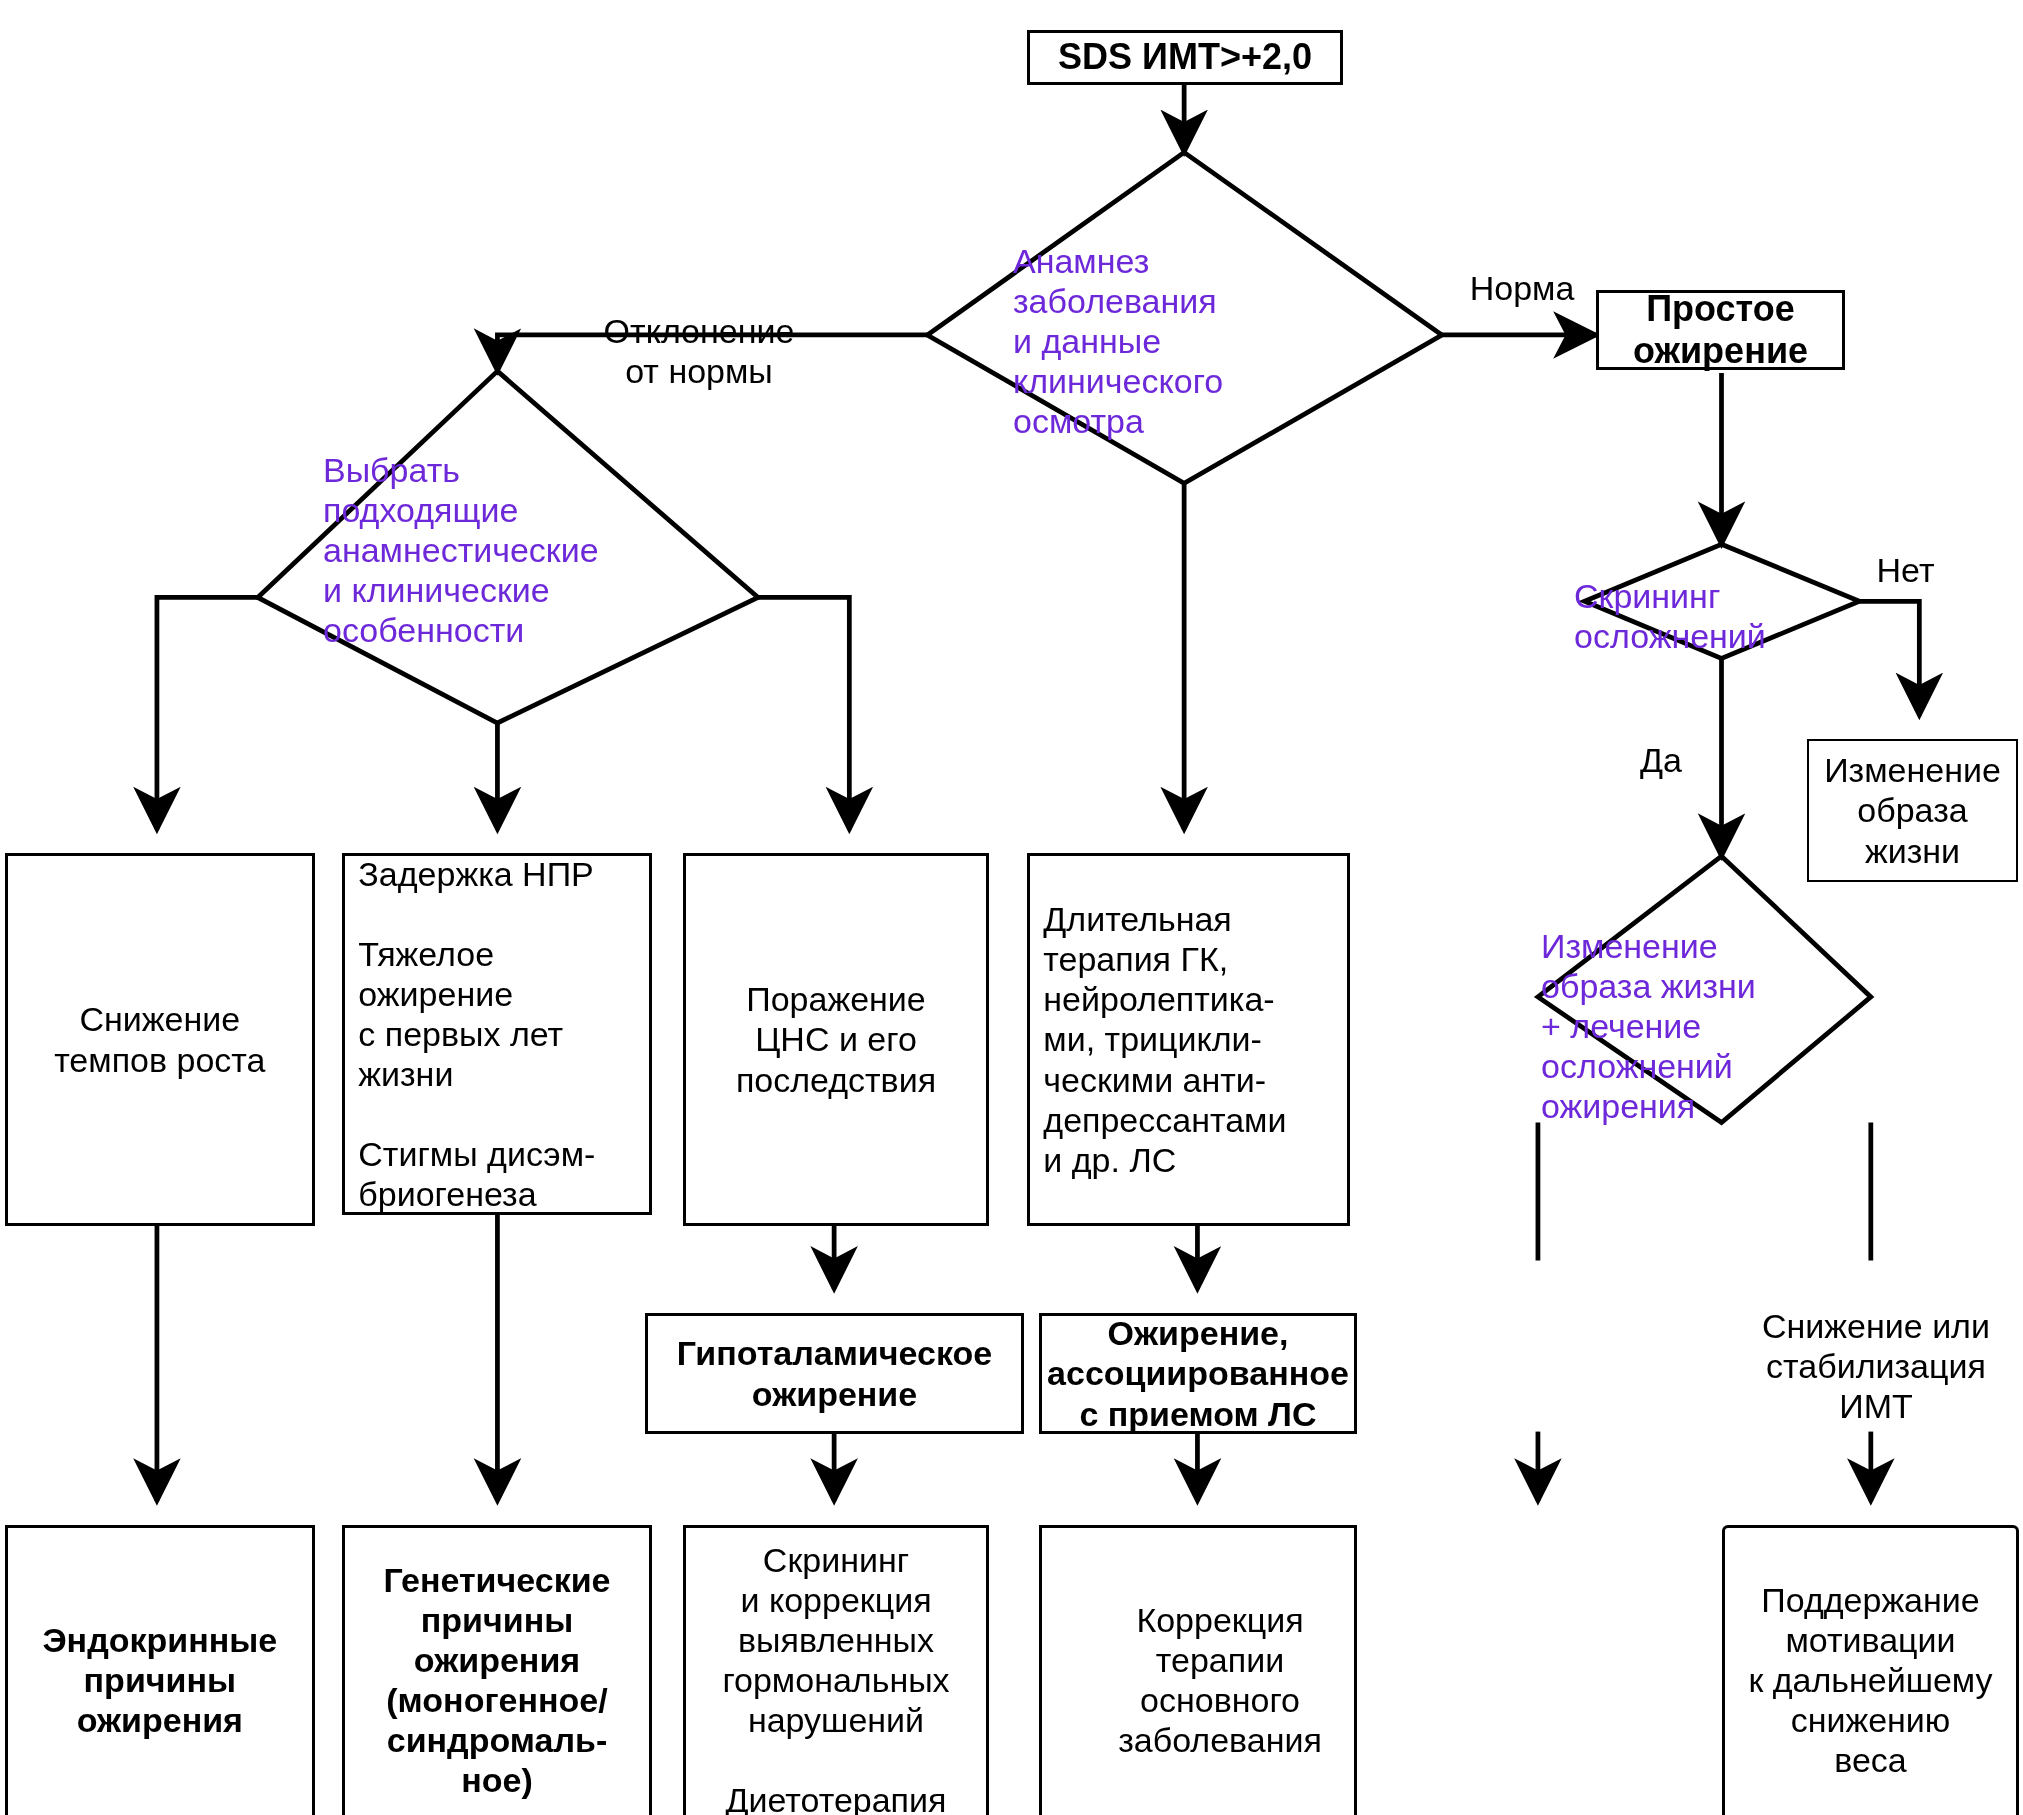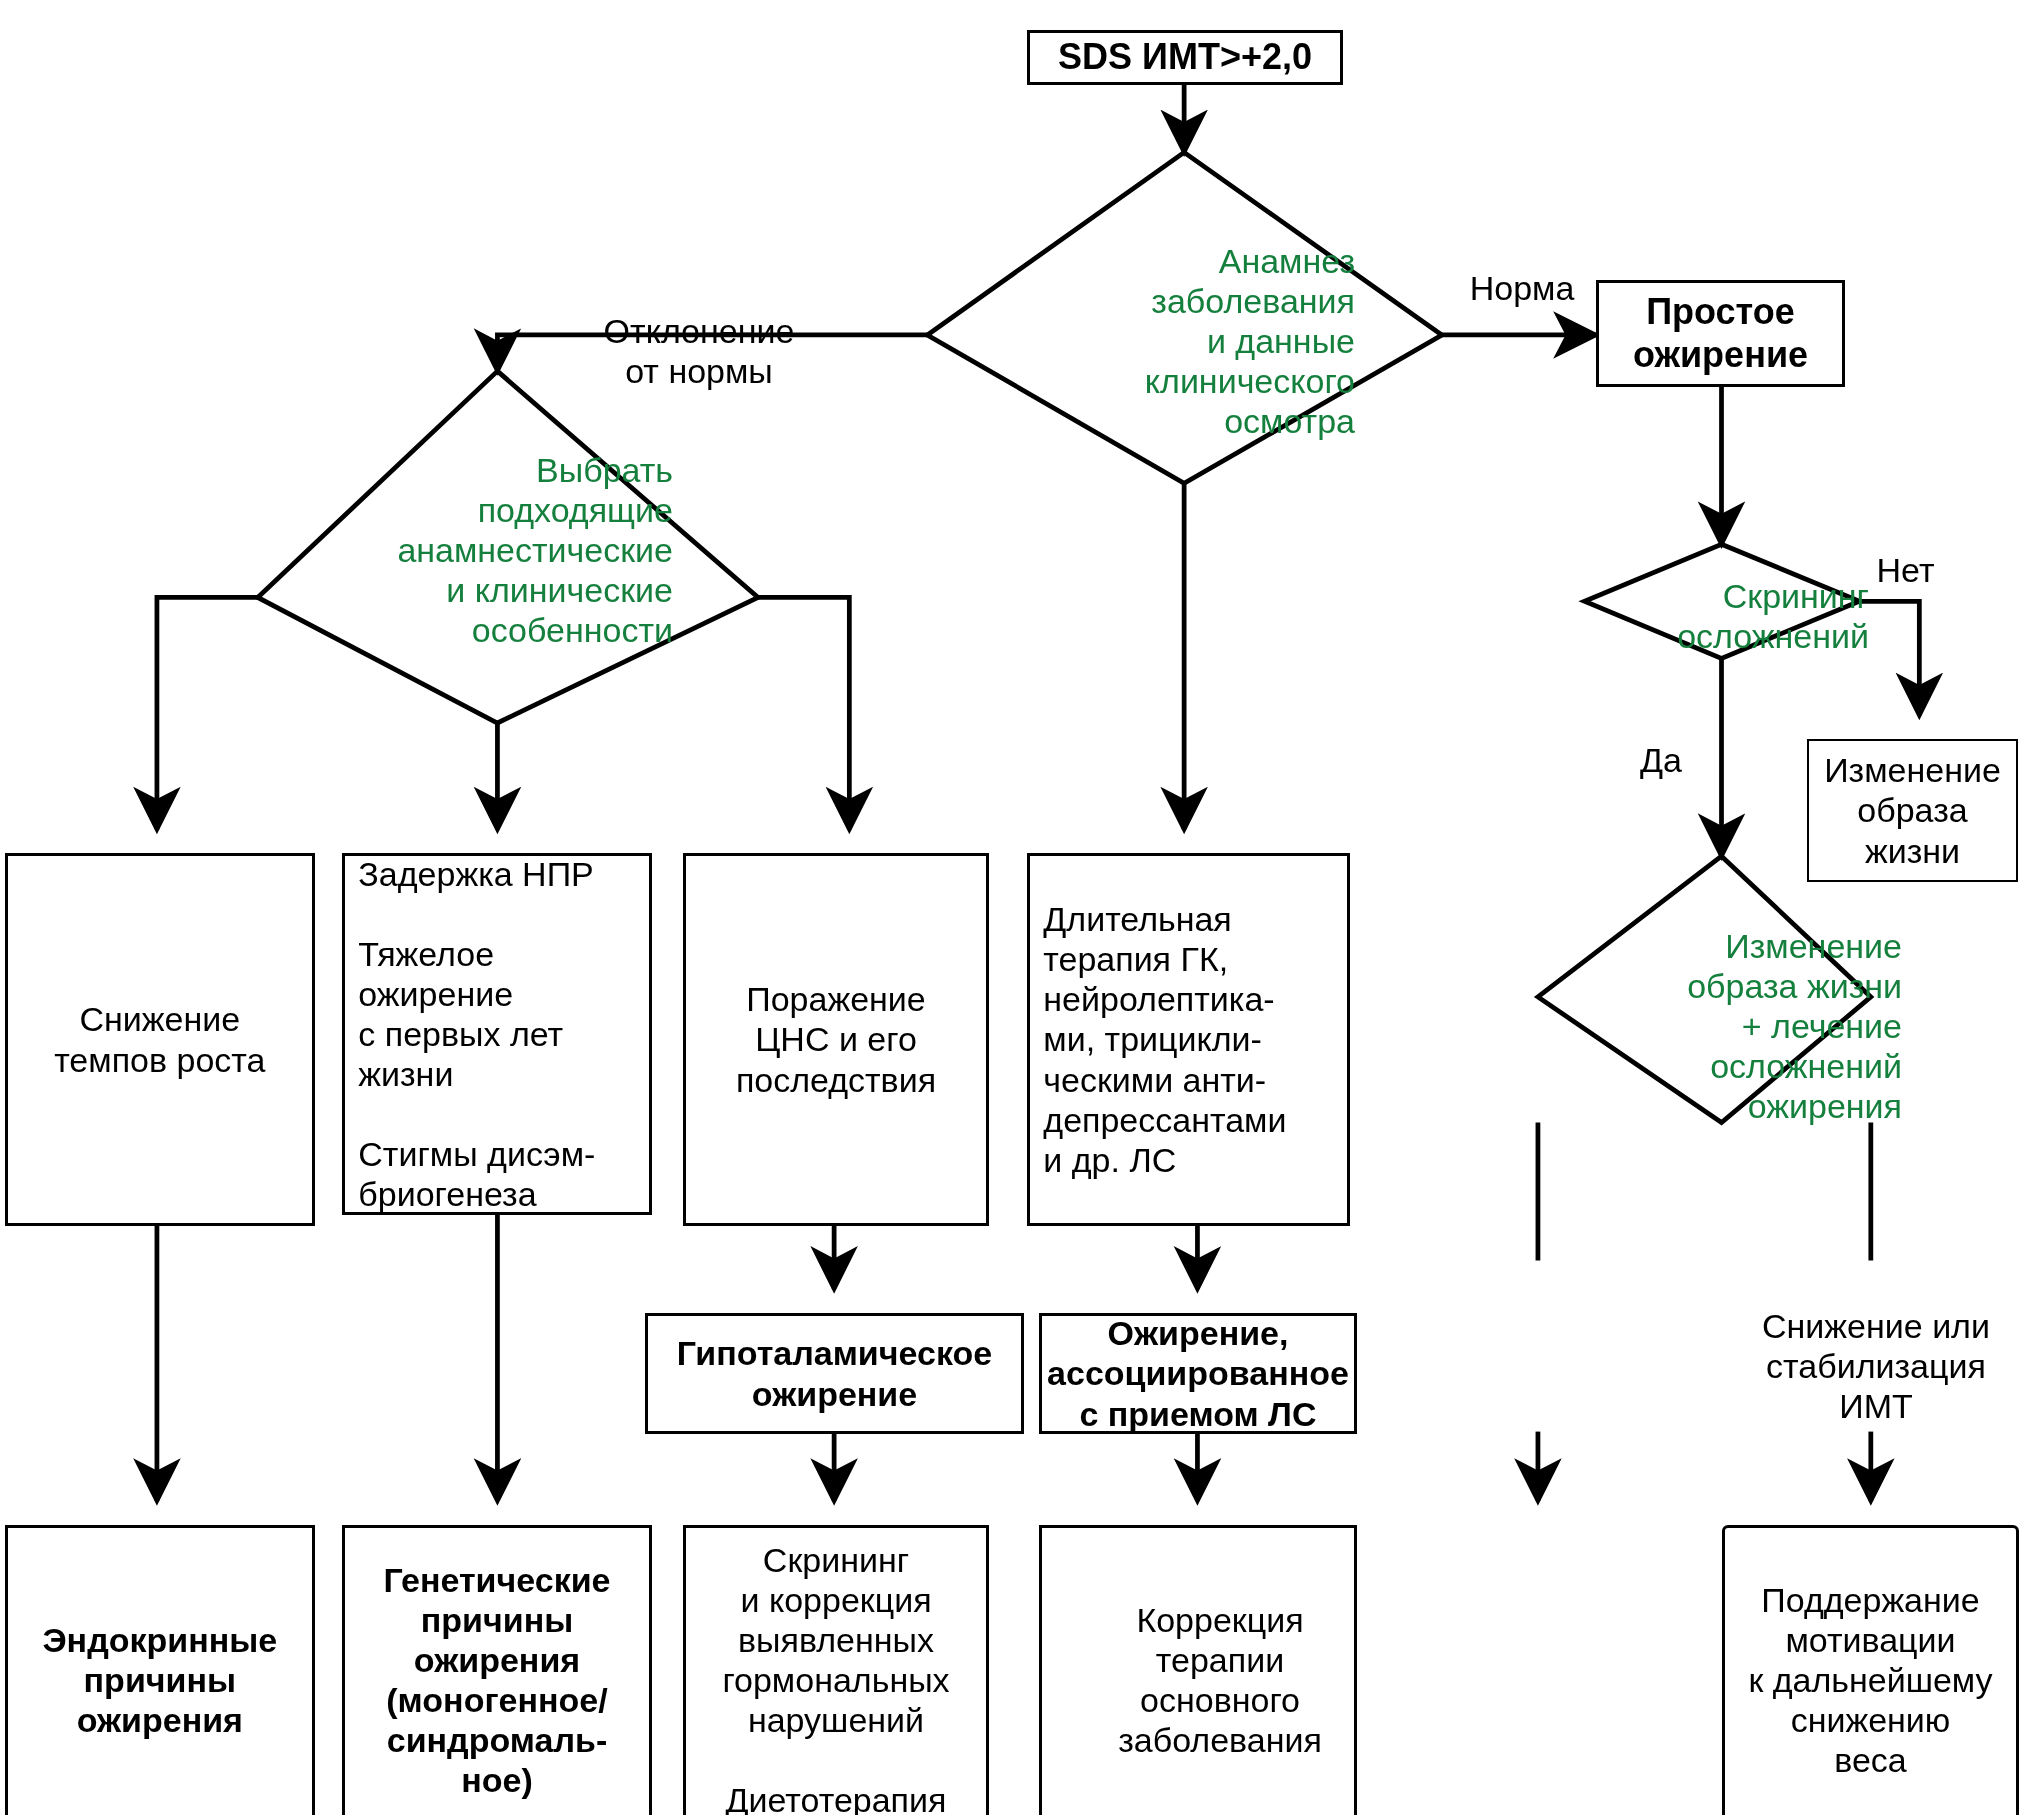--- a/index.html
+++ b/index.html
@@ -44,22 +44,22 @@
     white-space: pre;
   }
   .fs-lg   { font-size: 36px; }
   .fs-md   { font-size: 34px; }
   .bold    { font-weight: bold; }
   .txtwrap { white-space: pre-line; margin-top: 24px; }
   .leftal  { justify-content: flex-start; text-align: left; }
   .padl    { padding-left: 13.3px; padding-right: 7.6px; }
   .diamond-text {
     position: absolute;
-    text-align: right;
-    color: #15803d;
+    text-align: left;
+    color: #6d28d9;
     white-space: pre-line;
     line-height: 1.18;
   }
 </style>
 </head>
 <body>
 
 <div id="root">
 
   <svg id="svg-layer" viewBox="0 0 2127 1909">
@@ -149,21 +149,21 @@
 
   <div class="lbl fs-md" style="left:1853px; top:550px; width:105px;">Нет</div>
 
   <div class="lbl fs-md" style="left:1623px; top:740px; width:76px;">Да</div>
 
 
   <div class="lbl fs-md txtwrap" style="left:1741px; top:1282px; width:270px;">Снижение или
 стабилизация
 ИМТ</div>
 
-  <div class="node boxnode fs-lg bold txtwrap" style="left:1596px; top:256px; width:249px; height:107px;">Простое
+  <div class="node boxnode fs-lg bold txtwrap" style="left:1596px; top:266px; width:249px; height:80px;">Простое
 ожирение</div>
 
   <div class="node boxnode thin fs-md txtwrap" style="left:1807px; top:715px; width:211px; height:143px;">Изменение
 образа
 жизни</div>
 
   <div class="node boxnode fs-md txtwrap" style="left:4.8px; top:829px; width:310px; height:373px;">Снижение
 темпов роста</div>
 
   <div class="node boxnode fs-md txtwrap leftal padl" style="left:342px; top:829px; width:310px; height:362px;">Задержка НПР

